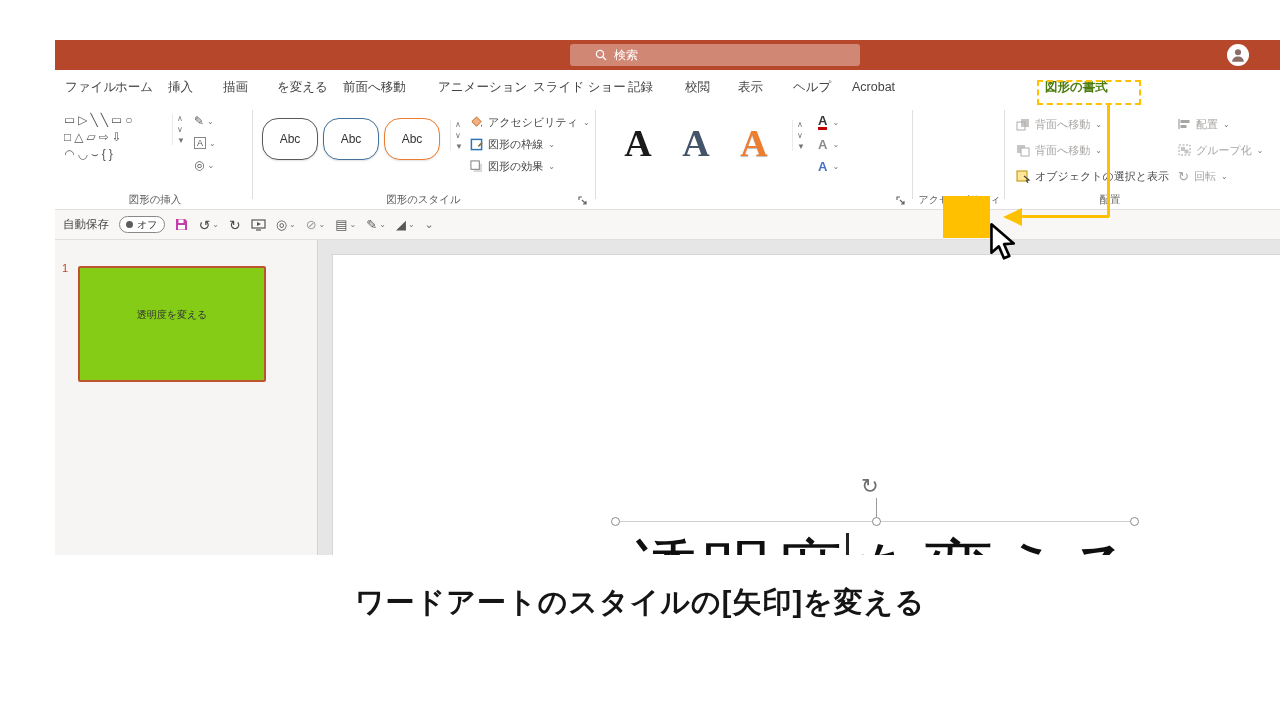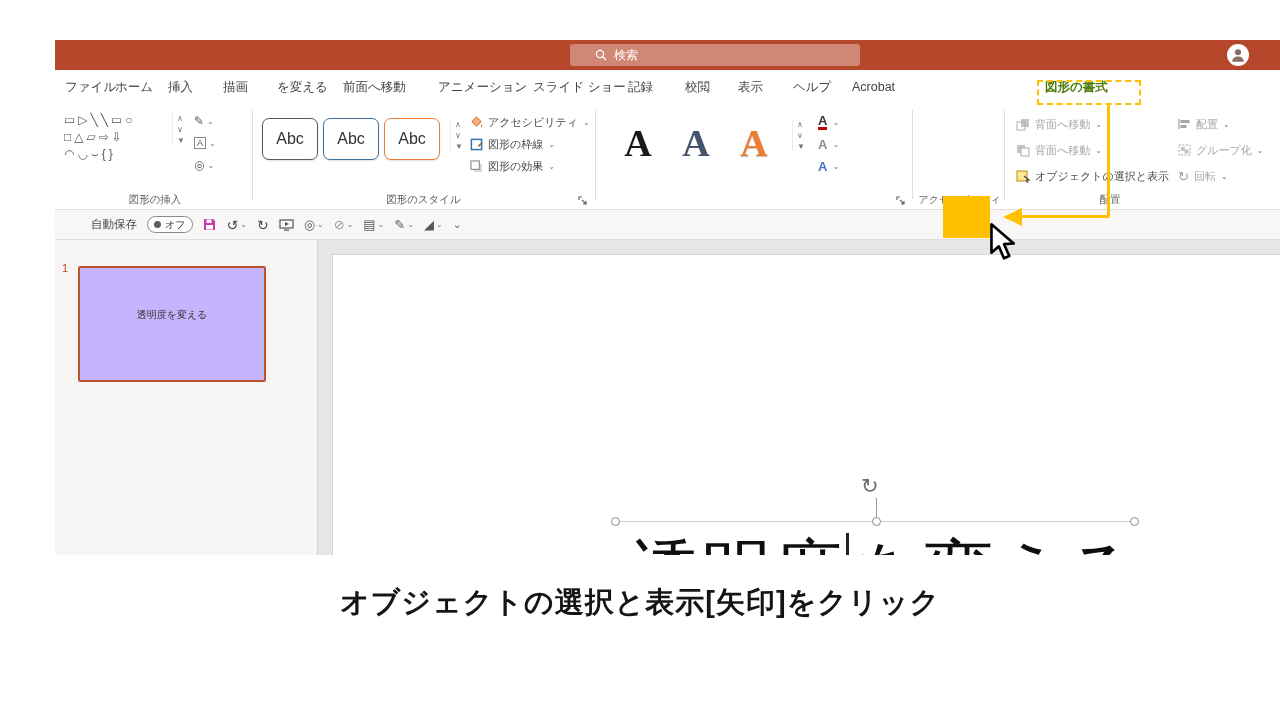--- a/index.html
+++ b/index.html
@@ -26,44 +26,44 @@
   .rgroup { position:absolute; top:0; height:106px; }
   .rgroup-label { position:absolute; bottom:3px; left:0; width:100%; text-align:center; font-size:10.5px; color:#605E5C; white-space:nowrap; }
   .rsep { position:absolute; top:6px; bottom:10px; width:1px; background:#E1DFDD; }
   .launcher { position:absolute; right:3px; bottom:3px; width:12px; height:12px; display:flex; align-items:center; justify-content:center; cursor:pointer; }
 
   .gal-row { font-size:12px; color:#555; line-height:17px; letter-spacing:3px; white-space:nowrap; }
   .scrollcol { position:absolute; display:flex; flex-direction:column; gap:2px; font-size:8px; color:#777; line-height:9px; border-left:1px solid #EDEBE9; padding-left:4px; }
   .minibtn { display:flex; align-items:center; gap:3px; font-size:12px; color:#555; height:18px; }
   .caret { font-size:8px; color:#777; }
 
-  .abc-btn { width:56px; height:42px; border-radius:7px; background:#fff; font-size:16px; color:#333; display:flex; align-items:center; justify-content:center; box-shadow:0 1px 2px rgba(0,0,0,0.12); }
+  .abc-btn { width:56px; height:42px; border-radius:16px; background:#fff; font-size:12px; color:#333; display:flex; align-items:center; justify-content:center; box-shadow:0 1px 2px rgba(0,0,0,0.12); }
   .style-row { position:absolute; left:215px; height:20px; display:flex; align-items:center; gap:5px; font-size:11px; color:#444; white-space:nowrap; }
 
   .wa-letter { width:52px; height:54px; display:flex; align-items:center; justify-content:center; font-size:38px; font-weight:bold; font-family:"Liberation Serif","DejaVu Serif",serif; }
   .wa-mini { position:absolute; left:218px; height:20px; display:flex; align-items:center; gap:5px; }
   .wa-a { font-size:13px; font-weight:bold; color:#333; line-height:13px; }
 
   .arr-row { position:absolute; height:22px; display:flex; align-items:center; gap:5px; font-size:11px; white-space:nowrap; }
   .disabled { color:#A8A6A4; }
   .enabled { color:#4A4A4A; }
 
   
   .qat { position:absolute; left:0; top:170px; width:100%; height:30px; background:#F8F7F6; border-bottom:1px solid #E1DFDD; display:flex; align-items:center; padding-left:8px; gap:10px; }
-  .qat-label { font-size:11.5px; color:#444;margin-left:28px; }
+  .qat-label { font-size:11.5px; color:#444; }
   .toggle-pill { display:flex; align-items:center; gap:4px; border:1px solid #8A8886; border-radius:9px; height:17px; padding:0 7px 0 6px; font-size:10px; color:#333; background:#fff; }
   .toggle-dot { width:7px; height:7px; border-radius:50%; background:#5f5d5b; }
   .qat-btn { display:flex; align-items:center; gap:2px; font-size:14px; color:#4A4A4A; cursor:pointer; }
   .qat-glyph { font-size:13px; color:#5A5856; }
 
   
   .main { position:absolute; left:0; top:200px; width:100%; height:315px; }
   .slidepanel { position:absolute; left:0; top:0; width:263px; height:100%; background:#F6F5F4; border-right:1px solid #D6D4D2; }
   .slide-number { position:absolute; left:7px; top:22px; font-size:11px; color:#B7472A; }
-  .thumb { position:absolute; left:23px; top:26px; width:188px; height:116px; background:#c4b5fd; border:2px solid #C0532F; border-radius:2px; cursor:pointer; }
+  .thumb { position:absolute; left:23px; top:26px; width:188px; height:116px; background:#84cc16; border:2px solid #C0532F; border-radius:2px; cursor:pointer; }
   .thumb-text { position:absolute; top:40px; left:0; width:100%; text-align:center; font-size:10px; color:#333; }
   .canvas { position:absolute; left:263px; top:0; right:0; height:100%; background:#E7E6E6; }
   .slide { position:absolute; left:14px; top:14px; width:1200px; height:420px; background:#fff; border:1px solid #D8D6D4; }
 
   .handle { position:absolute; width:9px; height:9px; border-radius:50%; background:#fff; border:1.5px solid #8A8A8A; z-index:20; }
   .sel-line { position:absolute; left:560px; top:481px; width:519px; height:1px; background:#CFCFCF; z-index:15; }
   .rotate-glyph { position:absolute; left:806px; top:434px; font-size:21px; color:#6d6d6d; z-index:20; }
   .rotate-stem { position:absolute; left:821px; top:458px; width:1px; height:20px; background:#9a9a9a; z-index:15; }
   .bigtext { position:absolute; left:545px; top:486px; width:570px; text-align:center; font-size:70px; color:#0f0f0f; white-space:nowrap; z-index:16; letter-spacing:1px; }
   .text-cursor { display:inline-block; width:3px; height:78px; background:#222; vertical-align:text-top; margin:0 2px; }
@@ -364,14 +364,14 @@
     <div class="anno-arrow"></div>
     <div class="anno-square"></div>
     <div class="anno-cursor">
       <svg width="32" height="40" viewBox="0 0 20 26">
           <path d="M2.5 1.5 L2.5 20 L7.3 15.8 L10.6 23.6 L14.1 22.1 L10.7 14.4 L17 14 Z" fill="#fff" stroke="#000" stroke-width="1.7" stroke-linejoin="round"></path>
         </svg>
     </div>
 
   </div>
 
-  <div class="caption">オブジェクトの選択と表示[矢印]をクリック</div>
+  <div class="caption">ワードアートのスタイルの[矢印]を変える</div>
 </div>
 
 </body></html>

